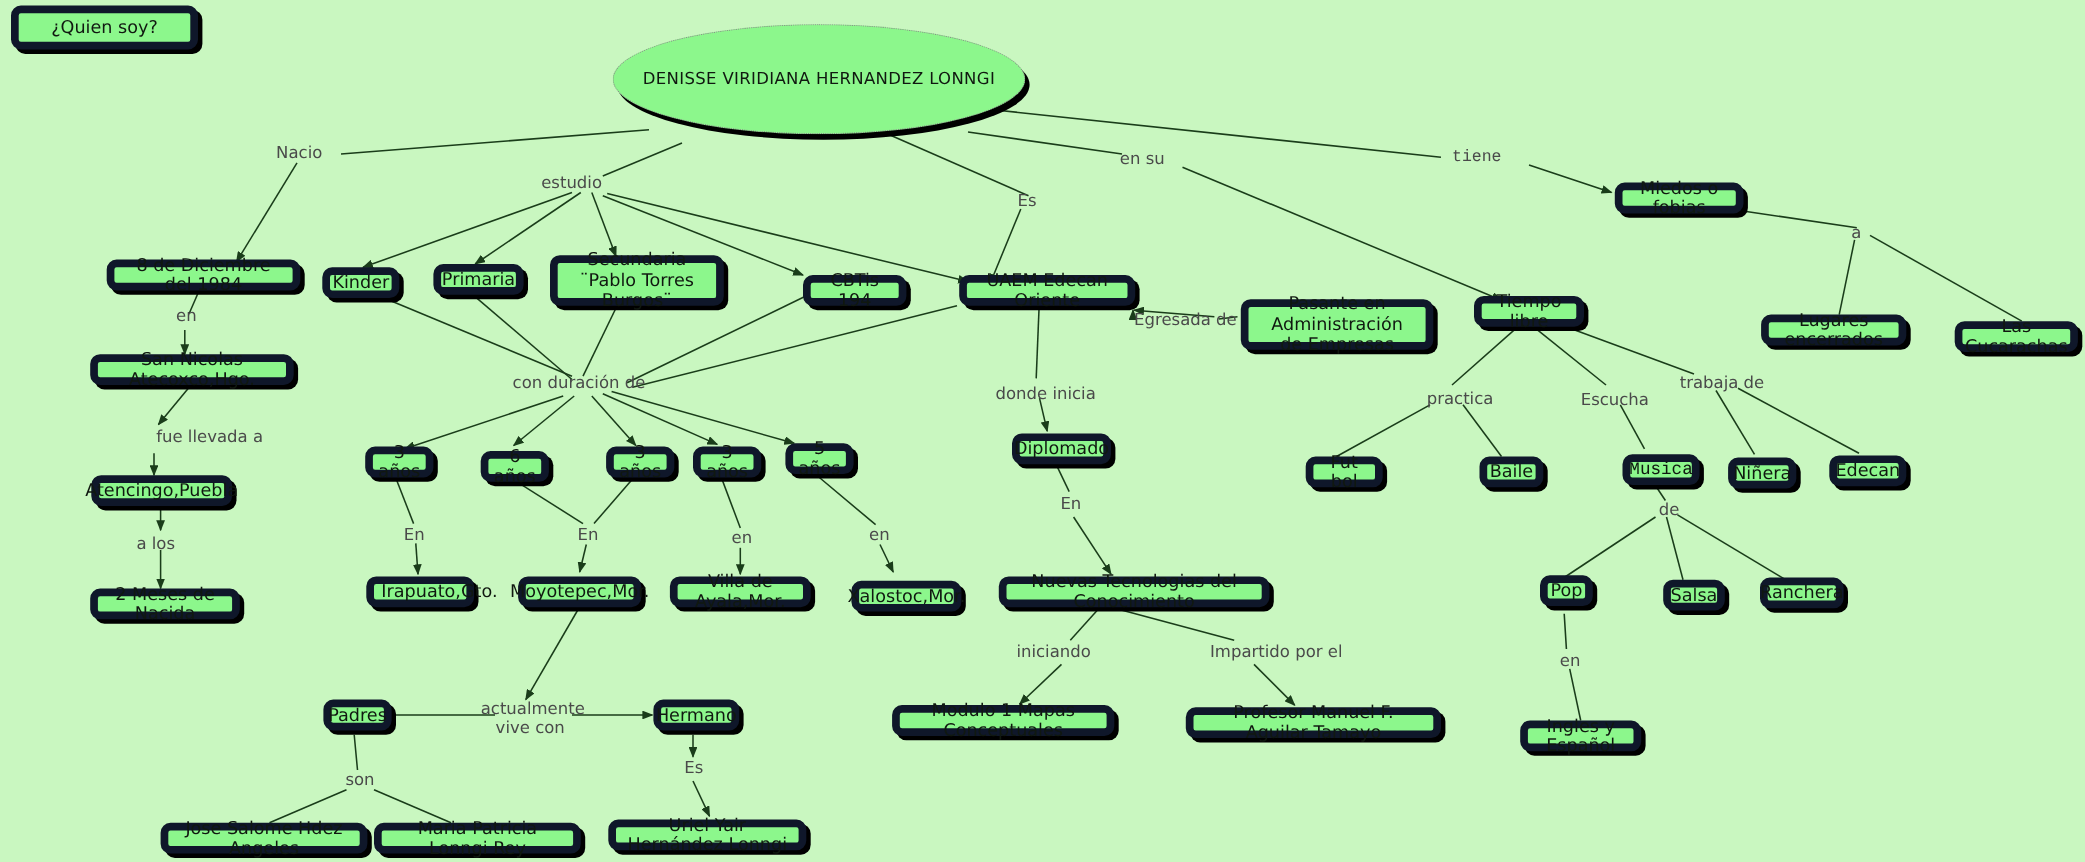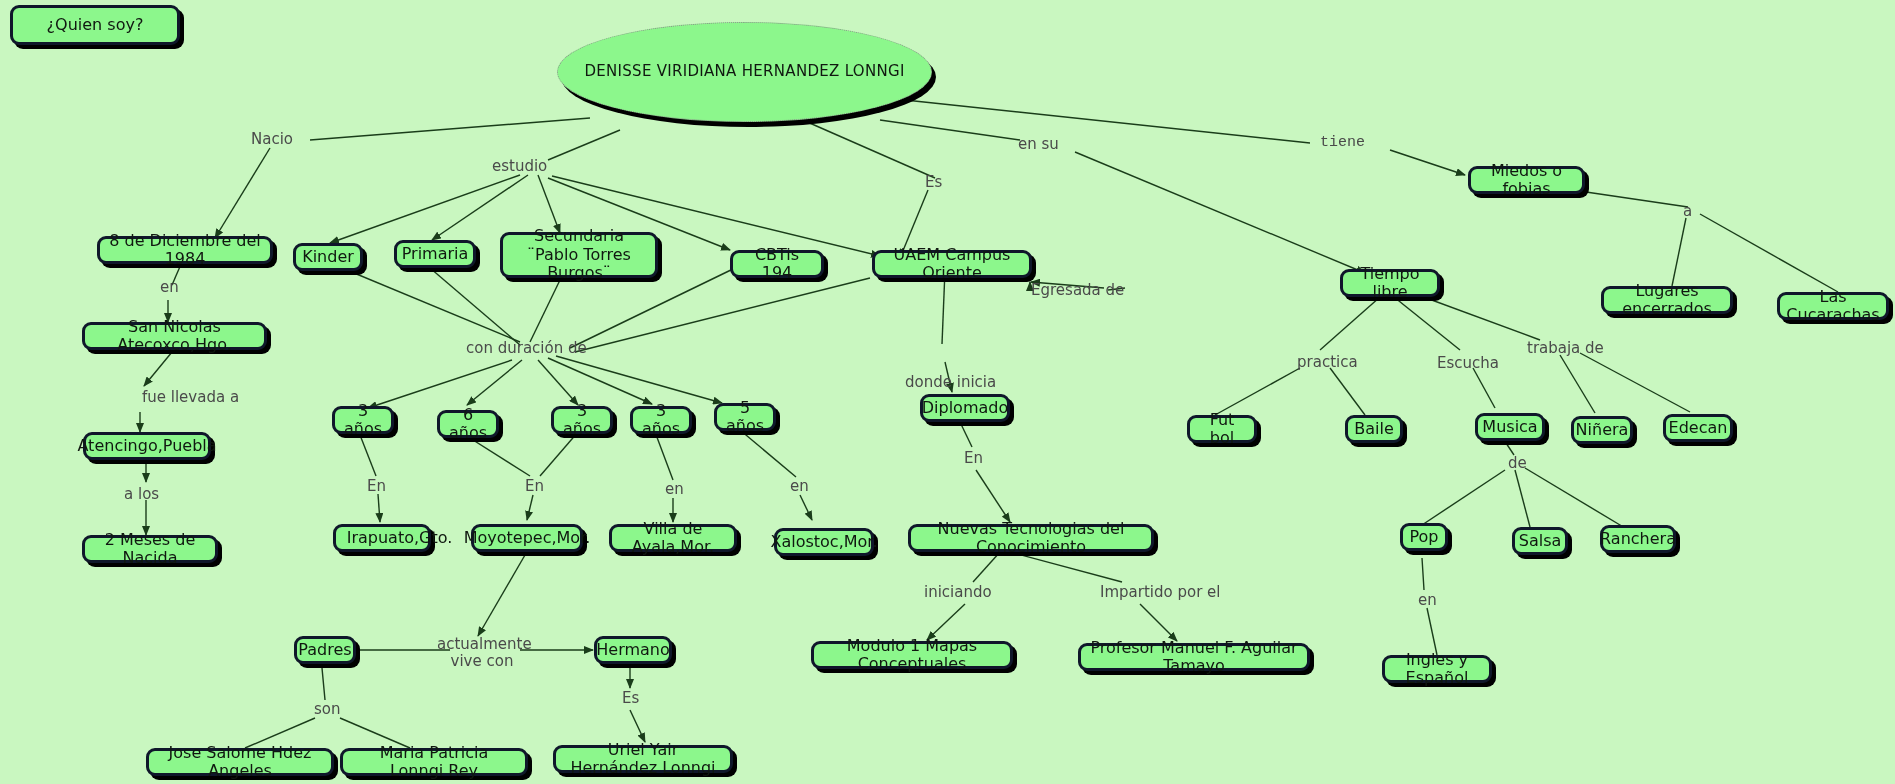--- a/index.html
+++ b/index.html
@@ -20,21 +20,21 @@
     position: absolute;
     left: 0; top: 0;
     width: 1895px;
     height: 784px;
     pointer-events: none;
   }
   .node {
     position: absolute;
     box-sizing: border-box;
     background: #8cf78c;
-    border: 3px solid #0f172a;
+    border: 7px solid #0f172a;
     border-radius: 9px;
     box-shadow: 4px 4px 0 0 #000000;
     color: #101810;
     display: flex;
     align-items: center;
     justify-content: center;
     text-align: center;
     line-height: 1.15;
     font-size: 16px;
     padding: 3px 8px;
@@ -194,22 +194,24 @@
 
   <div class="node" style="left:293px; top:243px; width:70px; height:28px;">Kinder</div>
 
   <div class="node" style="left:394px; top:240px; width:82px; height:28px;">Primaria</div>
 
   <div class="node" style="left:500px; top:232px; width:158px; height:46px;">Secundaria
 ¨Pablo Torres Burgos¨</div>
 
   <div class="node" style="left:730px; top:250px; width:94px; height:28px;">CBTis 194</div>
 
-  <div class="node" style="left:872px; top:250px; width:160px; height:28px;">UAEM Campus Oriente</div>
-
+  <div class="node" style="left:872px; top:250px; width:160px; height:28px;">UAEM Edecan Oriente</div>
+
+  <div class="node" style="left:1128px; top:272px; width:175px; height:46px;">Pasante en Administración
+de Empresas</div>
 
   <div class="node" style="left:1340px; top:269px; width:100px; height:28px;">Tiempo libre</div>
 
   <div class="node" style="left:1468px; top:166px; width:117px; height:28px;">Miedos o fobias</div>
 
   <div class="node" style="left:1601px; top:286px; width:132px; height:28px;">Lugares encerrados</div>
 
   <div class="node" style="left:1777px; top:292px; width:112px; height:28px;">Las Cucarachas</div>
 
   <div class="node" style="left:332px; top:406px; width:62px; height:28px;">3 años</div>
@@ -235,21 +237,21 @@
   <div class="node" style="left:908px; top:524px; width:246px; height:28px;">Nuevas Tecnologias del Conocimiento</div>
 
   <div class="node" style="left:811px; top:641px; width:202px; height:28px;">Modulo 1 Mapas Conceptuales</div>
 
   <div class="node" style="left:1078px; top:643px; width:232px; height:28px;">Profesor Manuel F. Aguilar Tamayo</div>
 
   <div class="node" style="left:1187px; top:415px; width:70px; height:28px;">Fut bol</div>
 
   <div class="node" style="left:1345px; top:415px; width:58px; height:28px;">Baile</div>
 
-  <div class="node" style="left:1475px; top:413px; width:70px; height:28px;">Musica</div>
+  <div class="node" style="left:1475px; top:413px; width:70px; height:28px;font-family:Liberation Mono, monospace;">Musica</div>
 
   <div class="node" style="left:1571px; top:416px; width:62px; height:28px;">Niñera</div>
 
   <div class="node" style="left:1663px; top:414px; width:70px; height:28px;">Edecan</div>
 
   <div class="node" style="left:1400px; top:523px; width:48px; height:28px;">Pop</div>
 
   <div class="node" style="left:1512px; top:527px; width:56px; height:28px;">Salsa</div>
 
   <div class="node" style="left:1600px; top:525px; width:76px; height:28px;">Ranchera</div>
@@ -287,21 +289,21 @@
   <div class="link-label" style="left:367px; top:478px;">En</div>
 
   <div class="link-label" style="left:525px; top:478px;">En</div>
 
   <div class="link-label" style="left:665px; top:481px;">en</div>
 
   <div class="link-label" style="left:790px; top:478px;">en</div>
 
   <div class="link-label" style="left:1031px; top:282px;">Egresada de</div>
 
-  <div class="link-label" style="left:905px; top:350px;margin-top:24px;">donde inicia</div>
+  <div class="link-label" style="left:905px; top:350px;">donde inicia</div>
 
   <div class="link-label" style="left:964px; top:450px;">En</div>
 
   <div class="link-label" style="left:924px; top:584px;">iniciando</div>
 
   <div class="link-label" style="left:1100px; top:584px;">Impartido por el</div>
 
   <div class="link-label" style="left:1297px; top:354px;">practica</div>
 
   <div class="link-label" style="left:1437px; top:355px;">Escucha</div>

